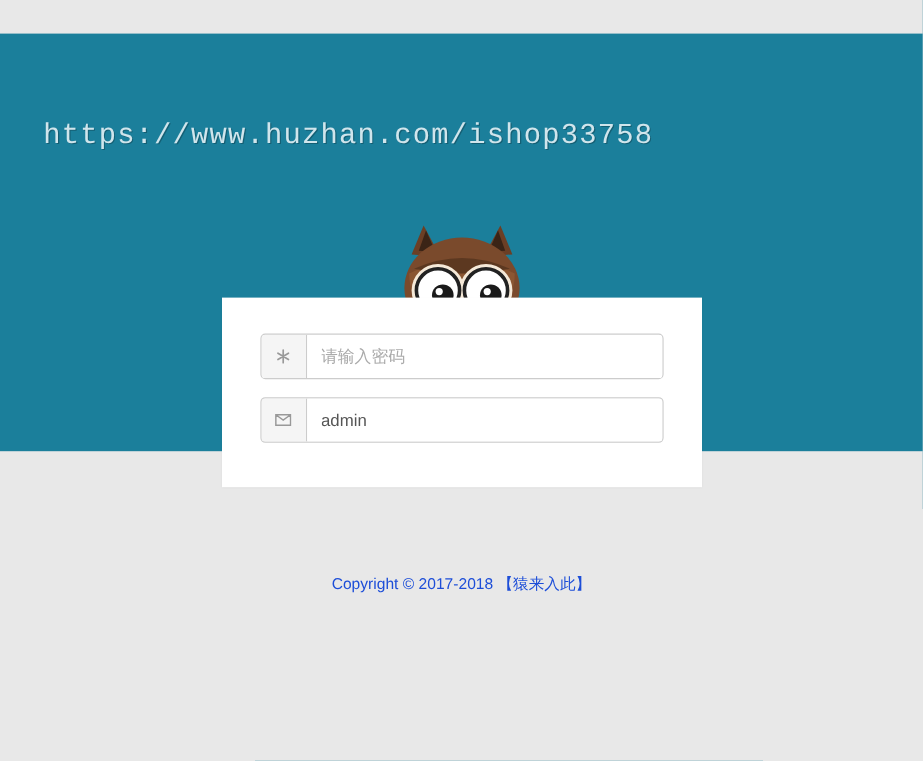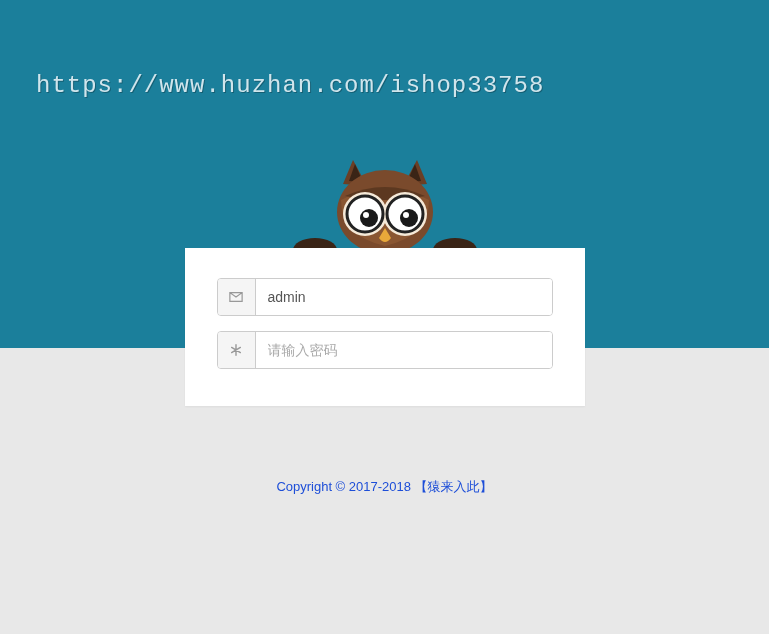--- a/index.html
+++ b/index.html
@@ -9,20 +9,21 @@
       width: 769px;
       height: 634px;
       overflow: hidden;
       position: relative;
     }
     .top-banner {
       background: #1b7f9b;
       height: 348px;
       width: 100%;
       position: relative;
+      margin-top: 28px;
     }
     .watermark {
       position: absolute;
       top: 72px;
       left: 36px;
       font-family: "Courier New", monospace;
       font-size: 24px;
       color: #d0e5ec;
       letter-spacing: 1px;
       text-shadow: 1px 1px 0 rgba(0,0,0,0.25);
@@ -137,30 +138,30 @@
       <ellipse cx="164" cy="100" rx="5" ry="7" fill="#3a2416"></ellipse>
       <ellipse cx="176" cy="98" rx="5" ry="7" fill="#3a2416"></ellipse>
     </svg>
   </div>
 </div>
 
 <div class="login-card">
   <div class="input-group">
     <span class="input-addon">
       <svg viewBox="0 0 16 16">
-          <path d="M1 3h14v10H1z M1 3l7 5 7-5" fill="none" stroke="#999" stroke-width="1.4"></path>
+          <path d="M8 2v12M3 5l10 6M13 5L3 11" stroke="#999" stroke-width="1.6" stroke-linecap="round"></path>
         </svg>
     </span>
-    <input class="text-input" type="text" value="admin" style="">
+    <input class="text-input" type="password" placeholder="请输入密码" style="">
   </div>
 
   <div class="input-group">
     <span class="input-addon">
       <svg viewBox="0 0 16 16">
-          <path d="M8 2v12M3 5l10 6M13 5L3 11" stroke="#999" stroke-width="1.6" stroke-linecap="round"></path>
+          <path d="M1 3h14v10H1z M1 3l7 5 7-5" fill="none" stroke="#999" stroke-width="1.4"></path>
         </svg>
     </span>
-    <input class="text-input" type="password" placeholder="请输入密码" style="">
+    <input class="text-input" type="text" value="admin" style="">
   </div>
 
 </div>
 
 <div class="footer">Copyright © 2017-2018 【猿来入此】</div>
 
 </body></html>

